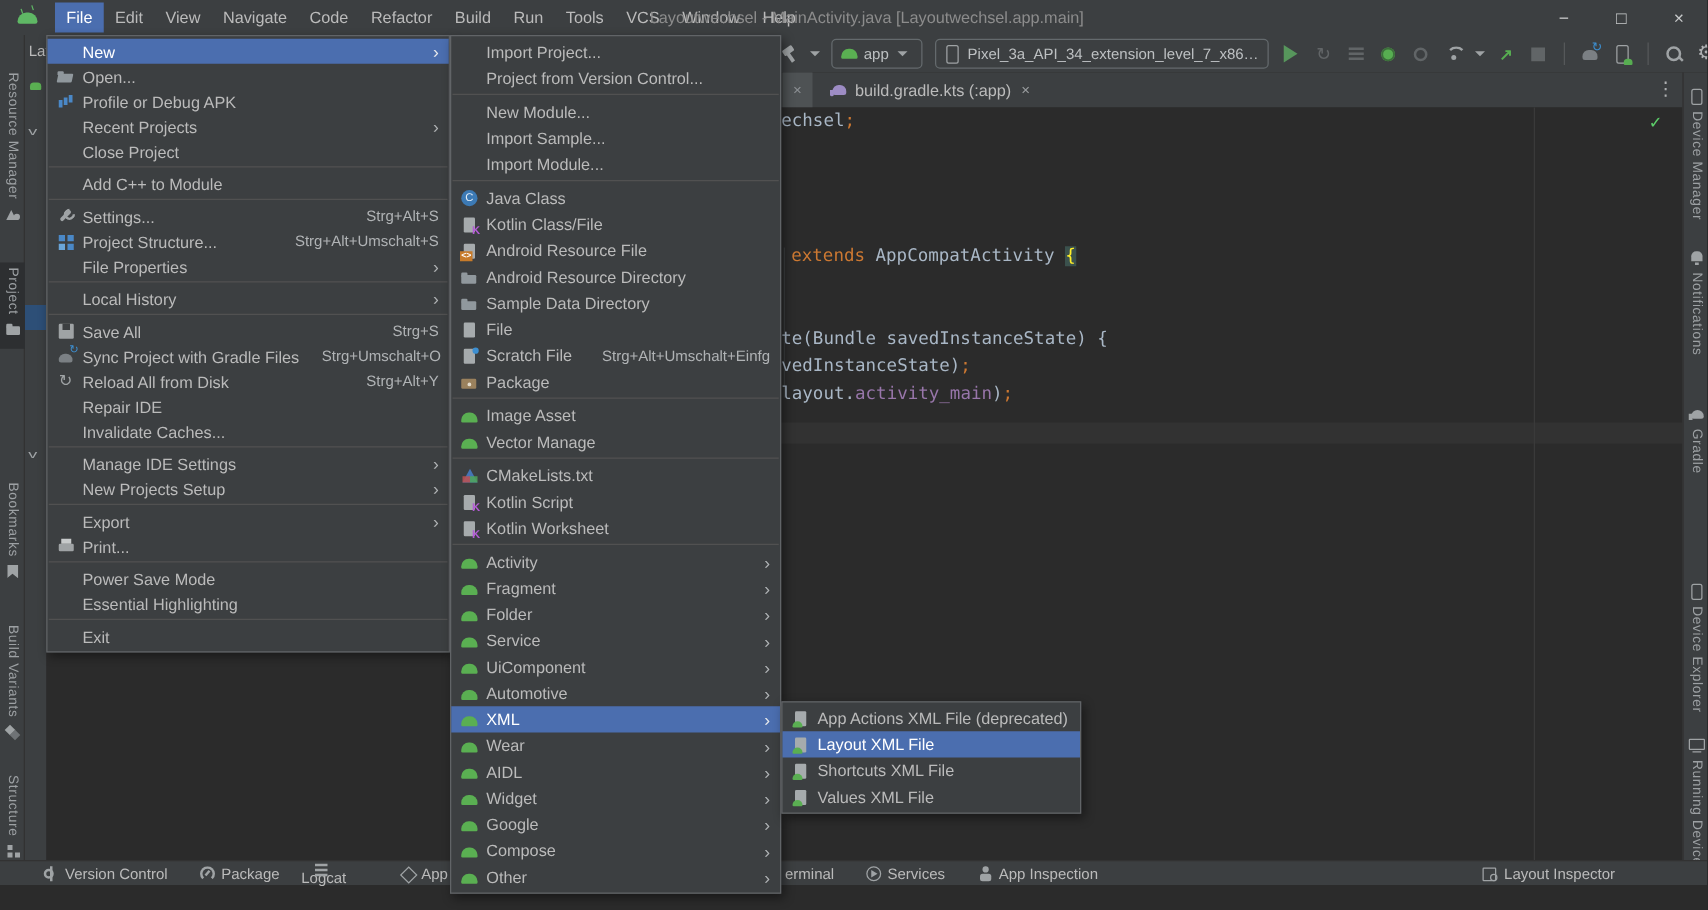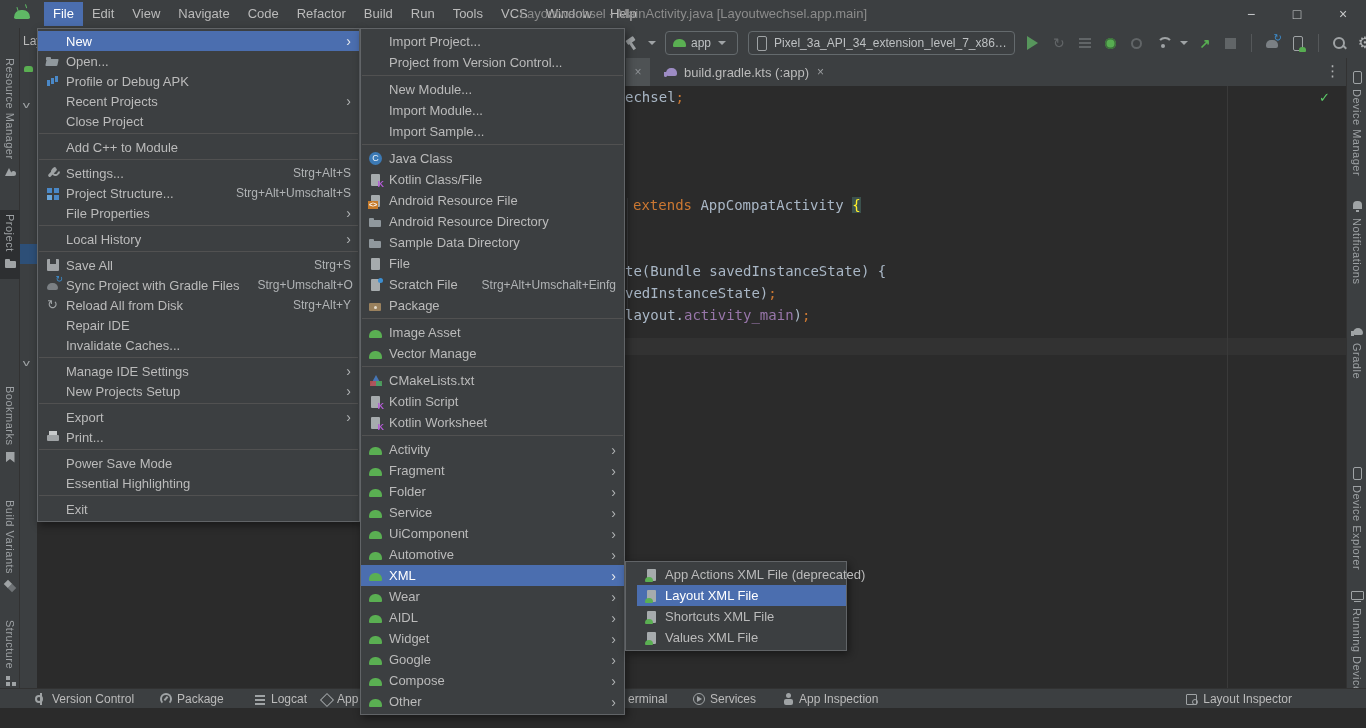--- a/index.html
+++ b/index.html
@@ -94,21 +94,21 @@
   .c-fg { color:#a9b7c6; } .c-kw { color:#cc7832; }
   .c-field { color:#9876aa; }
   .c-brace { color:#ffef28; background:#3b514d; }
   .insp-ok { position:absolute; right:16px; top:4px; color:#5ccc69; font-size:13px; }
 
   
   .popup { position:absolute; background:#3c3f41; border:1px solid #616467; padding:2px 0;
            box-shadow:2px 3px 8px rgba(0,0,0,.45); font-size:13px; }
   #fileMenu { left:37px; top:28px; width:323px; z-index:10; }
   #newMenu  { left:360px; top:28px; width:265px; z-index:11; }
-  #xmlMenu  { left:625px; top:561px; width:222px; z-index:12;padding-left:11px; }
+  #xmlMenu  { left:625px; top:561px; width:240px; z-index:12; }
   .mrow { height:20px; display:flex; align-items:center; padding:0 8px 0 7px; color:#bbbbbb; }
   #newMenu .mrow, #xmlMenu .mrow { height:21px; }
   .mrow.sel { background:#4b6eaf; color:#ffffff; }
   .mic { width:16px; height:16px; margin-right:5px; flex:0 0 16px; position:relative; }
   .mlabel { white-space:nowrap; }
   .mright { margin-left:auto; display:flex; align-items:center; color:#b0b3b5; }
   .mrow.sel .mright { color:#e8eaec; }
   .msc { font-size:12px; margin-left:18px; }
   .marrow { font-size:14px; margin-left:10px; line-height:1; }
   .msep { height:1px; background:#515151; margin:2px 1px 3px 1px; }
@@ -410,21 +410,21 @@
 
   <div class="toolbar-bottom" id="bottomBar">
       <div class="bitem" style="left: 35px;">
         <span class="bi bi-branch"></span>
         <span>Version Control</span>
       </div>
       <div class="bitem" style="left: 160px;">
         <span class="bi bi-gauge"></span>
         <span>Package</span>
       </div>
-      <div class="bitem" style="left: 254px;">
+      <div class="bitem" style="left: 241px; flex-direction: column;">
         <span class="bi bi-logcat"></span>
         <span>Logcat</span>
       </div>
       <div class="bitem" style="left: 320px;">
         <span class="bi bi-gem"></span>
         <span>App Qu</span>
       </div>
       <div class="bitem" style="left: 628px;">
         <span>erminal</span>
       </div>
@@ -599,26 +599,26 @@
         <span class="mright"></span>
       </div>
       <div class="msep"></div>
       <div class="mrow">
         <span class="mic"></span>
         <span class="mlabel">New Module...</span>
         <span class="mright"></span>
       </div>
       <div class="mrow">
         <span class="mic"></span>
+        <span class="mlabel">Import Sample...</span>
+        <span class="mright"></span>
+      </div>
+      <div class="mrow">
+        <span class="mic"></span>
         <span class="mlabel">Import Module...</span>
-        <span class="mright"></span>
-      </div>
-      <div class="mrow">
-        <span class="mic"></span>
-        <span class="mlabel">Import Sample...</span>
         <span class="mright"></span>
       </div>
       <div class="msep"></div>
       <div class="mrow">
         <span class="mic mi-java-class"></span>
         <span class="mlabel">Java Class</span>
         <span class="mright"></span>
       </div>
       <div class="mrow">
         <span class="mic mi-kotlin"></span>

